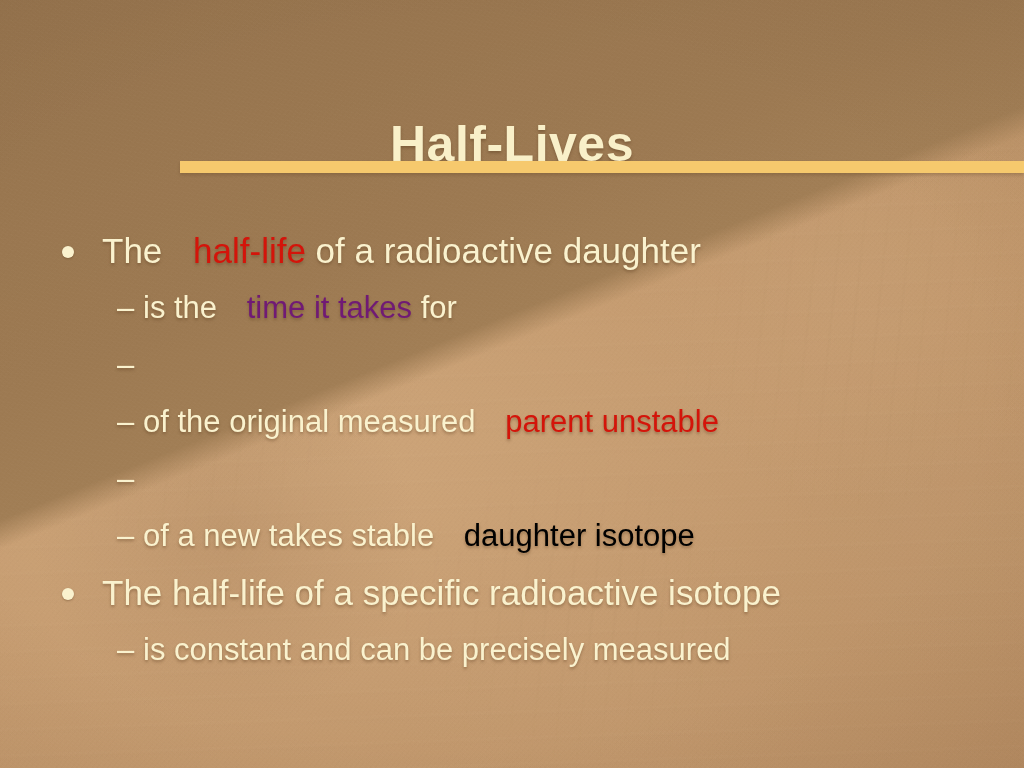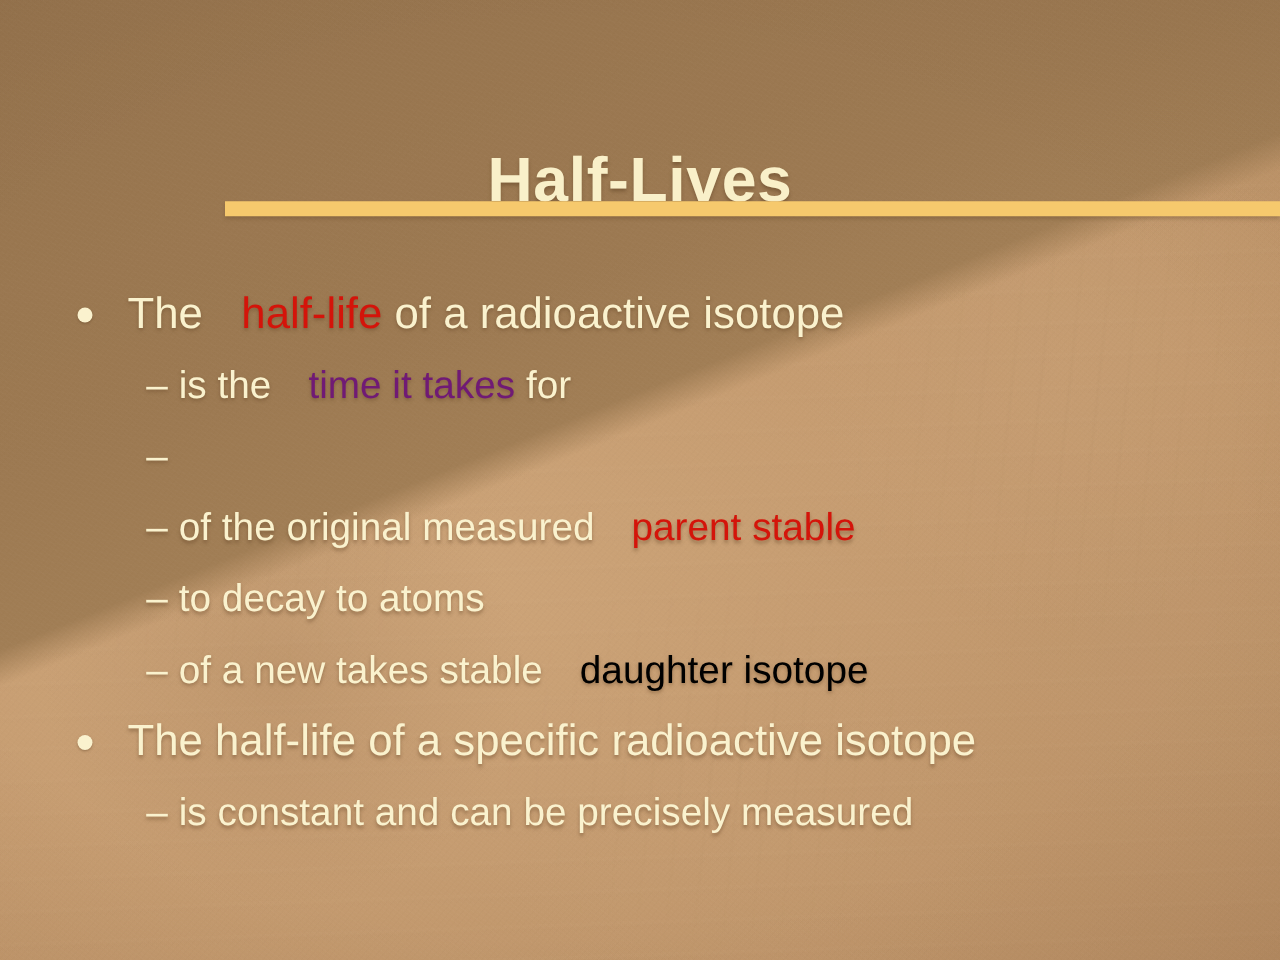--- a/index.html
+++ b/index.html
@@ -189,23 +189,23 @@
   <div class="bg-layer" id="bg-grain"></div>
   <div class="bg-layer" id="bg-vignette"></div>
 
   <div id="title-block">
     <h1 id="slide-title">Half-Lives</h1>
   </div>
 
   <div id="title-rule"></div>
 
   <div id="body-block">
-      <div class="line level-1"><span class="bullet-dot"></span><span class="seg">The </span><span class="seg hl-red" style="color: rgb(212, 20, 10);">half-life</span><span class="seg"> of a radioactive isotope</span></div>
+      <div class="line level-1"><span class="bullet-dot"></span><span class="seg">The </span><span class="seg hl-red" style="color: rgb(212, 20, 10);">half-life</span><span class="seg"> of a radioactive daughter</span></div>
       <div class="line level-2"><span class="bullet-dash">–</span><span class="seg">is the </span><span class="seg hl-red" style="color: #701a75;">time it takes</span><span class="seg"> for</span></div>
       <div class="line level-2"><span class="bullet-dash">–</span></div>
-      <div class="line level-2"><span class="bullet-dash">–</span><span class="seg">of the original measured </span><span class="seg hl-red" style="color: rgb(212, 20, 10);">parent stable</span></div>
-      <div class="line level-2"><span class="bullet-dash">–</span><span class="seg">to decay to atoms</span></div>
+      <div class="line level-2"><span class="bullet-dash">–</span><span class="seg">of the original measured </span><span class="seg hl-red" style="color: rgb(212, 20, 10);">parent unstable</span></div>
+      <div class="line level-2"><span class="bullet-dash">–</span></div>
       <div class="line level-2"><span class="bullet-dash">–</span><span class="seg">of a new takes stable </span><span class="seg hl-red" style="color: #000000;">daughter isotope</span></div>
       <div class="line level-1"><span class="bullet-dot"></span><span class="seg">The half-life of a specific radioactive isotope</span></div>
       <div class="line level-2"><span class="bullet-dash">–</span><span class="seg">is constant and can be precisely measured</span></div>
     </div>
 
 </div>
 
 </body></html>

